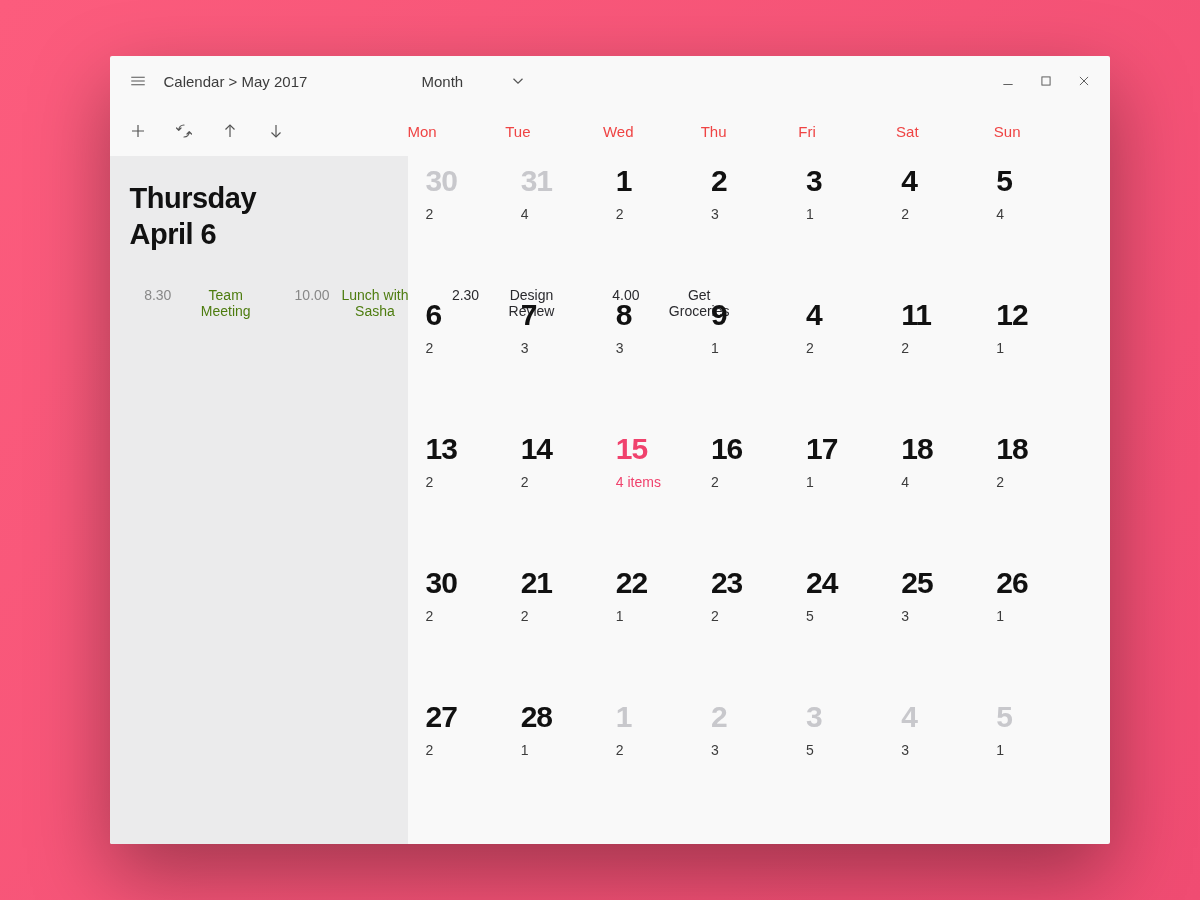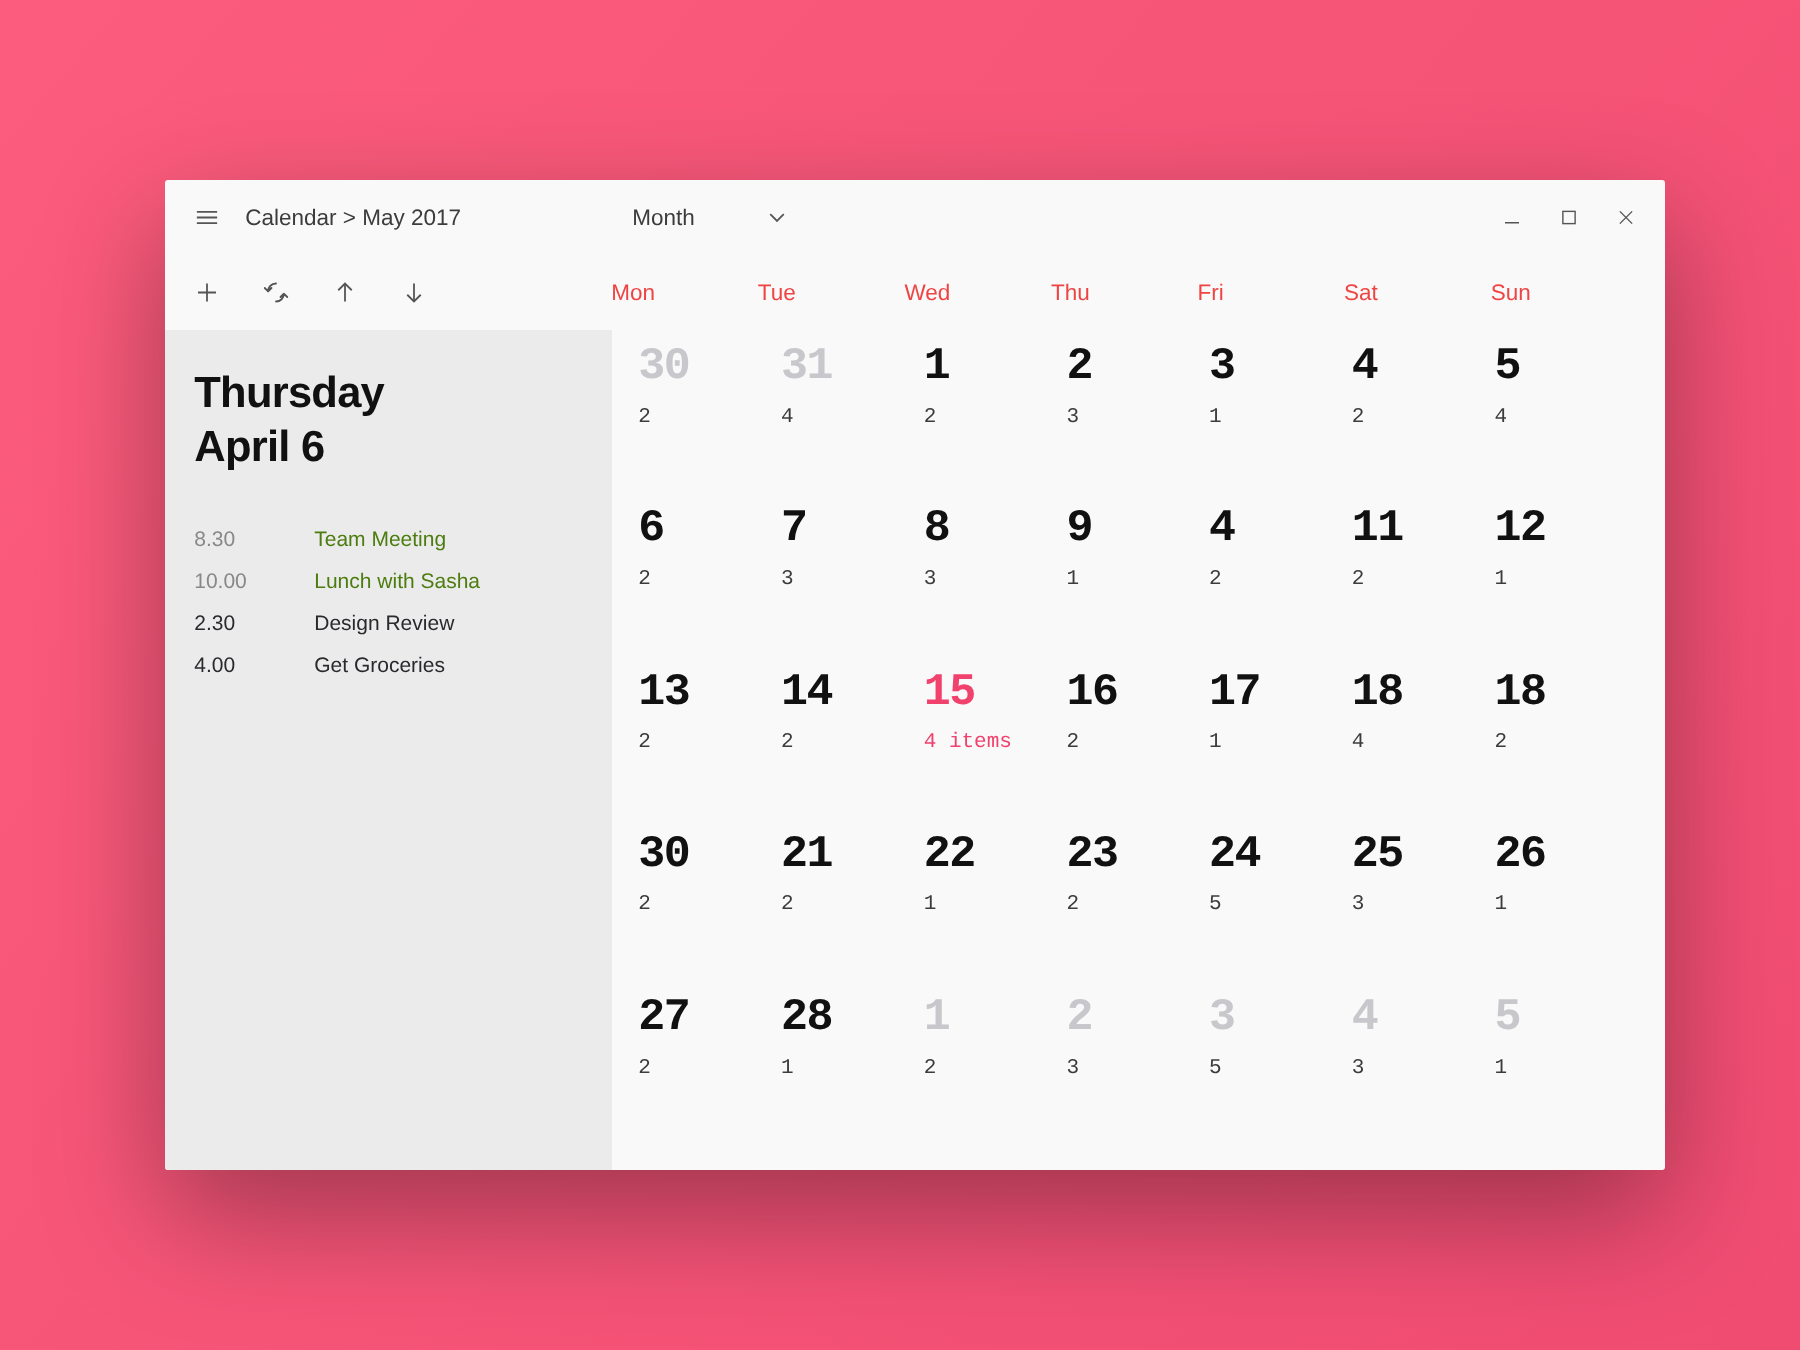--- a/index.html
+++ b/index.html
@@ -14,21 +14,21 @@
   * { box-sizing: border-box; }
   html, body {
     margin: 0; padding: 0; width: 1200px; height: 900px;
     font-family: -apple-system, "Helvetica Neue", Helvetica, Arial, sans-serif;
   }
   body {
     background: linear-gradient(130deg, var(--bg-grad-a), var(--bg-grad-b));
     display: flex; align-items: center; justify-content: center;
   }
   .window {
-    width: 1000px; height: 660px; background: var(--win-bg);
+    width: 1000px; height: 788px; background: var(--win-bg);
     border-radius: 2px;
     box-shadow: 0 30px 80px rgba(0,0,0,0.35);
     display: flex; flex-direction: column;
     overflow: hidden;
     margin-left: 19px;
   }
   
   .titlebar {
     height: 50px;
     display: flex; align-items: center;
@@ -56,37 +56,36 @@
   .tools-left { width: 280px; display:flex; align-items:center; gap:26px; }
   .day-headers { flex:1; display:grid; grid-template-columns: repeat(7, 1fr); font-size:15px; color:#ef4444; }
   .day-head { padding-left: 0px; }
   
   .main { flex:1; display:flex; overflow:hidden;}
   .sidebar {
     width: 298px; background: var(--sidebar-bg);
     padding: 24px 20px 20px 20px;
   }
   .sb-title { font-size: 29px; font-weight:700; line-height:1.25; letter-spacing:-0.5px; color:#111;}
-  .agenda { margin-top: 34px; display:flex; flex-direction:column; gap:12px; font-size:14px;}
+  .agenda { margin-top: 34px; display:flex; flex-direction:row; gap:30px; font-size:14px;text-align:center;}
   .agenda-row { display:flex; gap: 6px; }
   .agenda-time { width: 74px; color:#888; }
   .agenda-label { color:#4d7c0f; }
   .agenda-row.strong .agenda-time,
   .agenda-row.strong .agenda-label { color:#2a2a2e; }
   
   .grid {
     flex:1; display:grid;
     grid-template-columns: repeat(7, 1fr);
     grid-template-rows: repeat(5, 1fr);
     padding: 4px 18px 14px 18px;
   }
   .cell {
     padding: 6px 0 0 0;
     cursor:pointer;
-    font-family:Liberation Mono, monospace;
   }
   .cell .num { font-size: 30px; font-weight:800; letter-spacing:-1px; line-height:1; color:#111;}
   .cell.out .num { color:#c8c8cc; }
   .cell .cnt { font-size: 14px; color:#3c3c3c; margin-top:10px;}
   .cell.today .num { color: var(--accent); }
   .cell.today .cnt { color: var(--accent); }
 </style>
 </head>
 <body>
 

